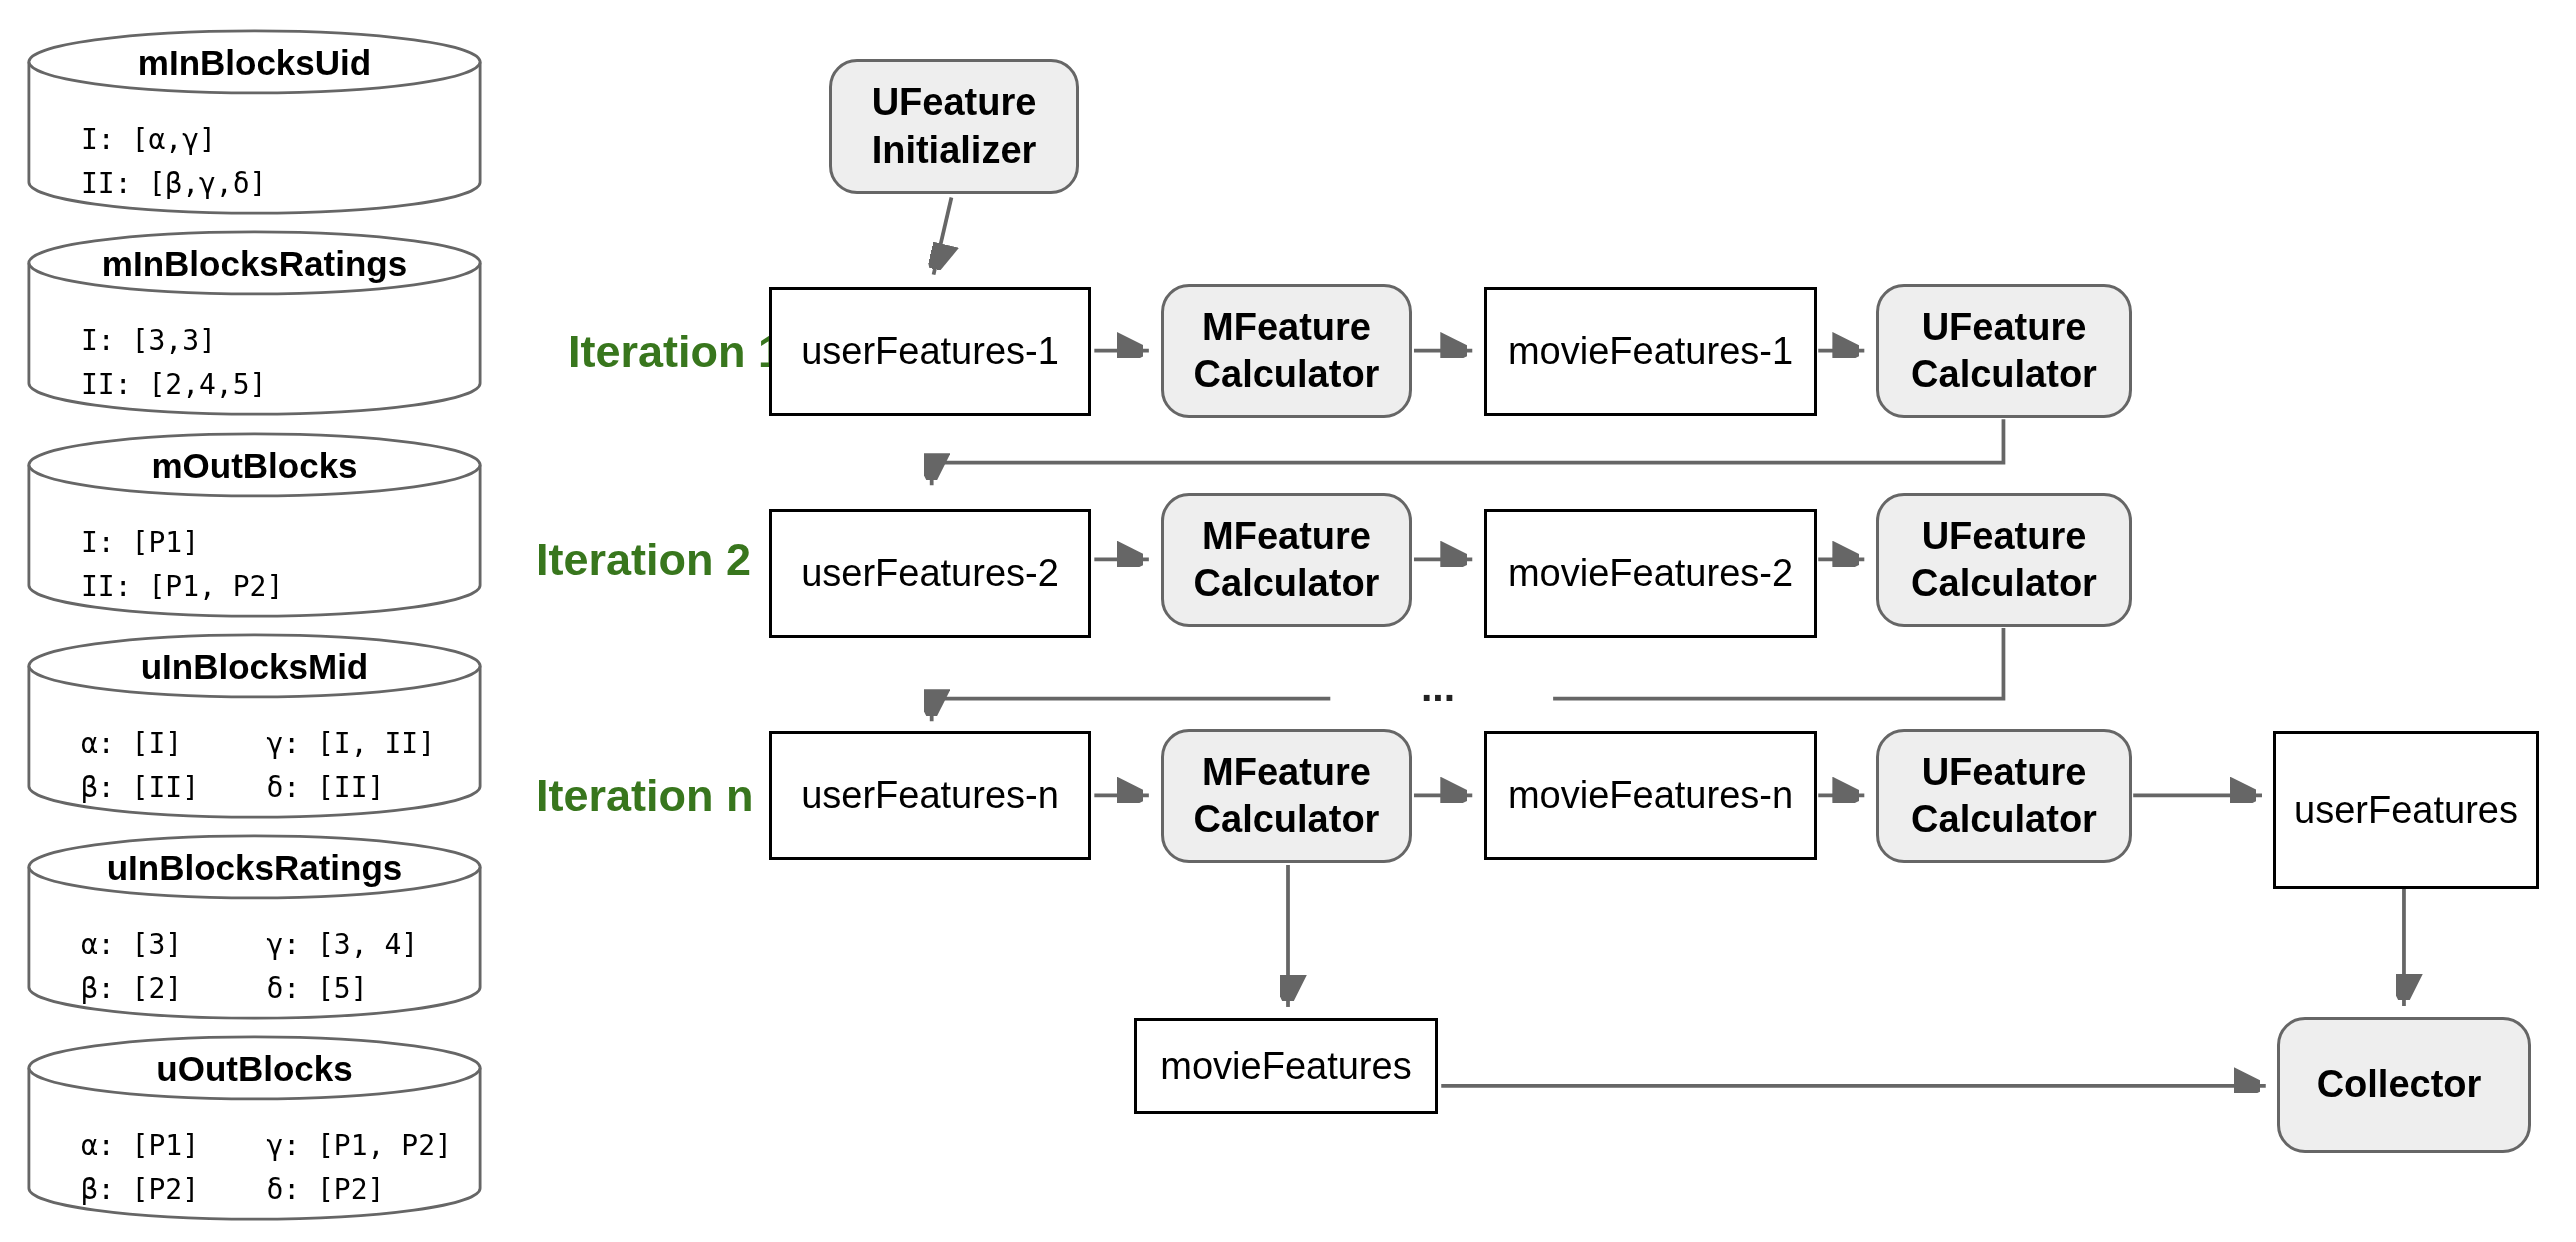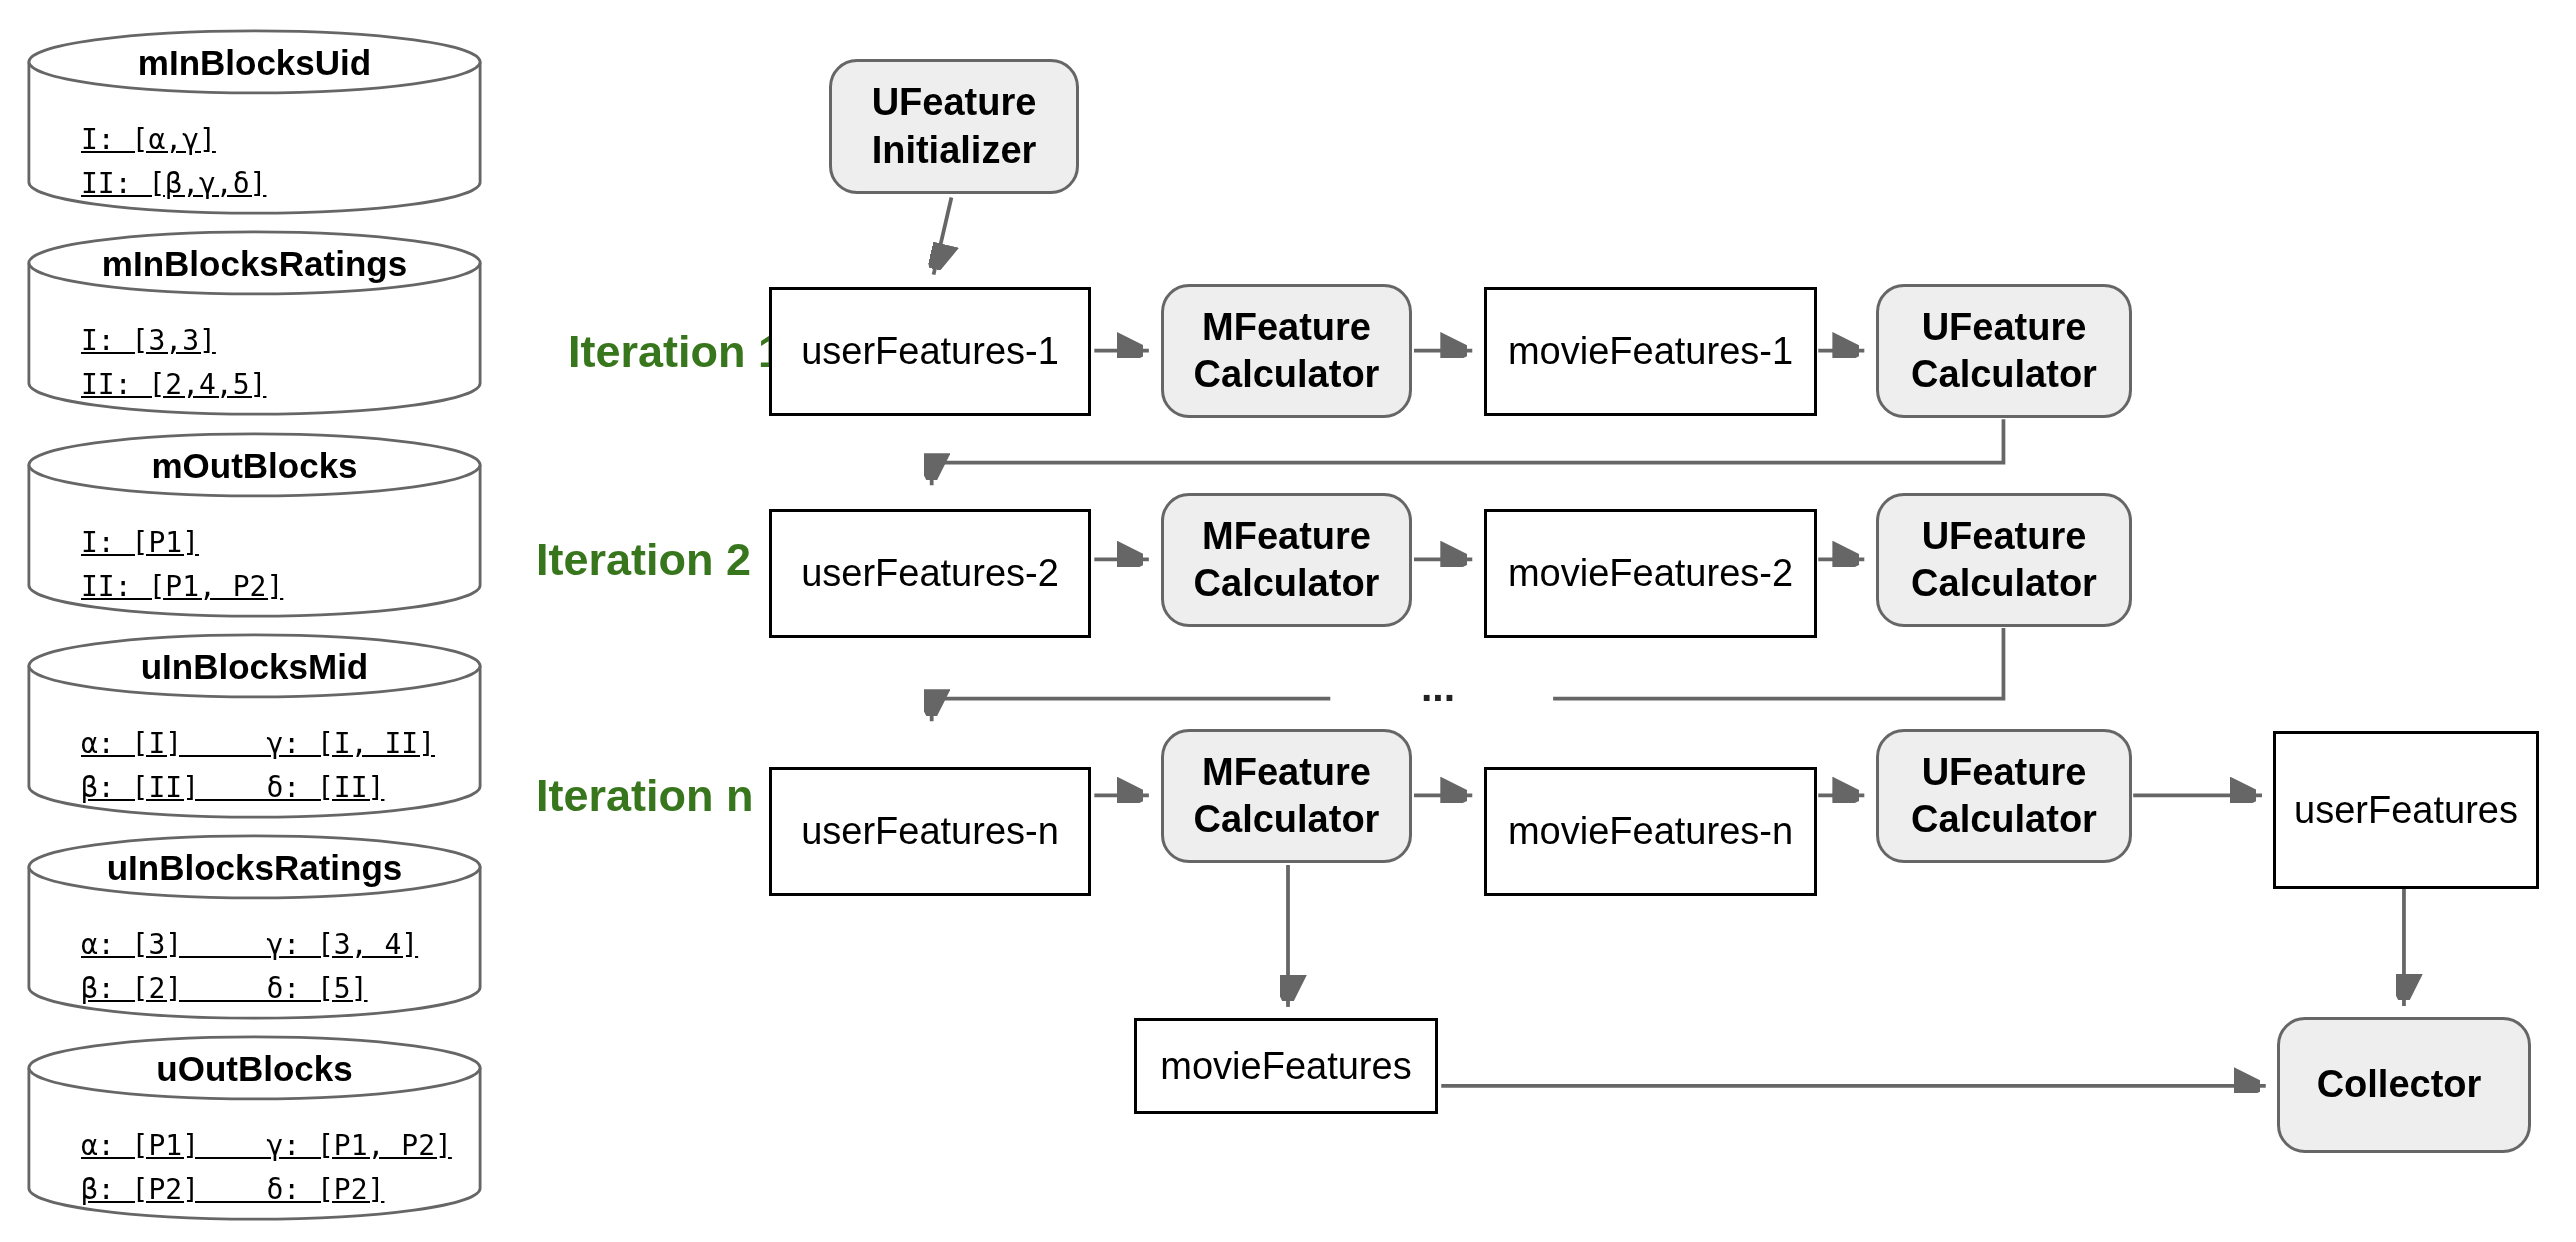--- a/index.html
+++ b/index.html
@@ -25,21 +25,21 @@
   .cylinder{position:absolute;left:26px;width:457px;height:188px;}
   .cyl-shape{position:absolute;left:0;top:0;width:457px;height:188px;}
   .cyl-stroke{stroke:var(--node-border-gray);stroke-width:3;fill:#ffffff;}
   .cyl-title{
     position:absolute;left:0;top:15px;width:100%;
     text-align:center;font-weight:bold;font-size:35px;color:#000;
   }
   .cyl-lines{
     position:absolute;left:55px;top:90px;right:9.4px;
     font-family:"DejaVu Sans Mono", monospace;
-    font-size:28px;color:#000;line-height:44px;text-decoration:underline;
+    font-size:28px;color:#000;line-height:44px;
   }
   .cyl-line{white-space:pre;}
 
   
   .box-white{
     position:absolute;background:#ffffff;border:3.8px solid var(--box-border-black);
     display:flex;align-items:center;justify-content:center;
     font-size:38px;color:#000;text-align:center;box-sizing:border-box;
   }
   .box-round{
@@ -60,21 +60,21 @@
   }
 
   
   .n-init{left:829px;top:59px;width:250px;height:135px;}
   .col-user{left:769px;width:322px;height:129px;}
   .col-mcalc{left:1161px;width:251px;height:134px;}
   .col-movie{left:1484px;width:333px;height:129px;}
   .col-ucalc{left:1876px;width:256px;height:134px;}
   .row1w{top:287px;} .row1r{top:284px;}
   .row2w{top:473px;margin-top:36px;} .row2r{top:493px;}
-  .rownw{top:731px;margin-top:36px;} .rownr{top:729px;}
+  .rownw{top:731px;} .rownr{top:729px;}
   .lab1{top:287px;margin-left:32px;} .lab2{top:495px;} .labn{top:731px;}
   .n-userfeat{left:2273px;top:731px;width:266px;height:158px;}
   .n-moviefeat{left:1134px;top:1018px;width:304px;height:96px;}
   .n-collector{left:2277px;top:1017px;width:254px;height:136px;padding-left:16px;}
 </style>
 </head>
 <body>
 
 <div class="canvas">
 

